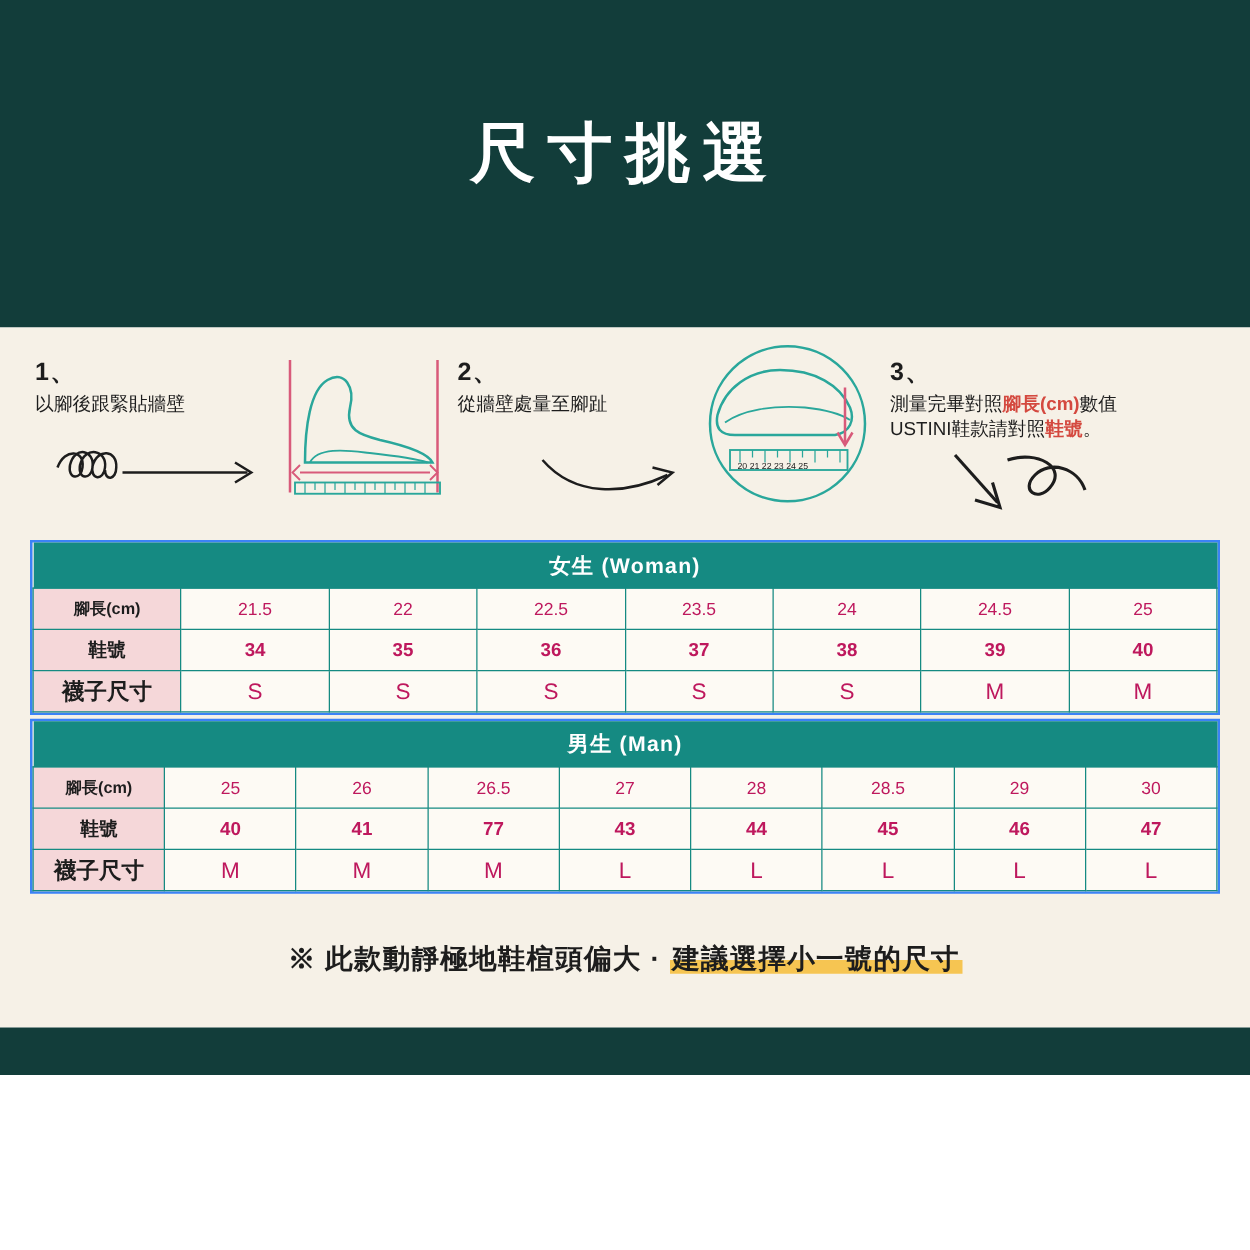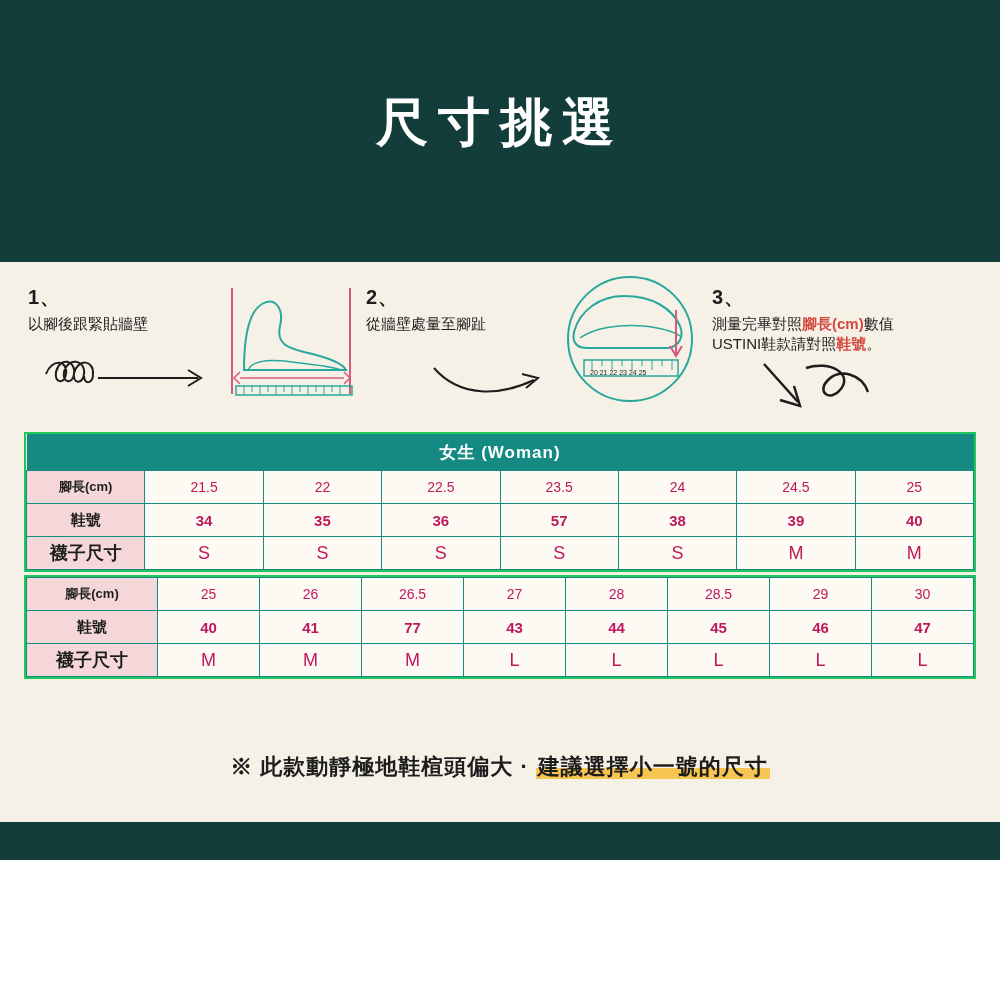--- a/index.html
+++ b/index.html
@@ -87,21 +87,21 @@
   .step-txt .hl-red { color: #d4493f; font-weight: bold; }
 
   
   .sketch { position: absolute; }
 
   
   .table-wrap {
     position: absolute;
     left: 24px;
     width: 952px;
-    border: 2px solid #22c55e;
+    border: 2px solid #3b82f6;
     box-sizing: border-box;
   }
   .tbl-woman { top: 432px; }
   .tbl-man   { top: 575px; }
 
   table {
     border-collapse: collapse;
     width: 100%;
     table-layout: fixed;
   }
@@ -253,21 +253,21 @@
         <td>23.5</td>
         <td>24</td>
         <td>24.5</td>
         <td>25</td>
       </tr>
       <tr class="row-size">
         <td class="rowlabel">鞋號</td>
         <td>34</td>
         <td>35</td>
         <td>36</td>
-        <td>57</td>
+        <td>37</td>
         <td>38</td>
         <td>39</td>
         <td>40</td>
       </tr>
       <tr class="row-sock">
         <td class="rowlabel">襪子尺寸</td>
         <td>S</td>
         <td>S</td>
         <td>S</td>
         <td>S</td>
@@ -275,20 +275,23 @@
         <td>M</td>
         <td>M</td>
       </tr>
     </tbody>
       </table>
   </div>
 
   <div class="table-wrap tbl-man">
     <table>
       <tbody>
+          <tr>
+        <th class="section-head" colspan="9">男生 (Man)</th>
+      </tr>
       <tr class="row-foot">
         <td class="rowlabel">腳長(cm)</td>
         <td>25</td>
         <td>26</td>
         <td>26.5</td>
         <td>27</td>
         <td>28</td>
         <td>28.5</td>
         <td>29</td>
         <td>30</td>

